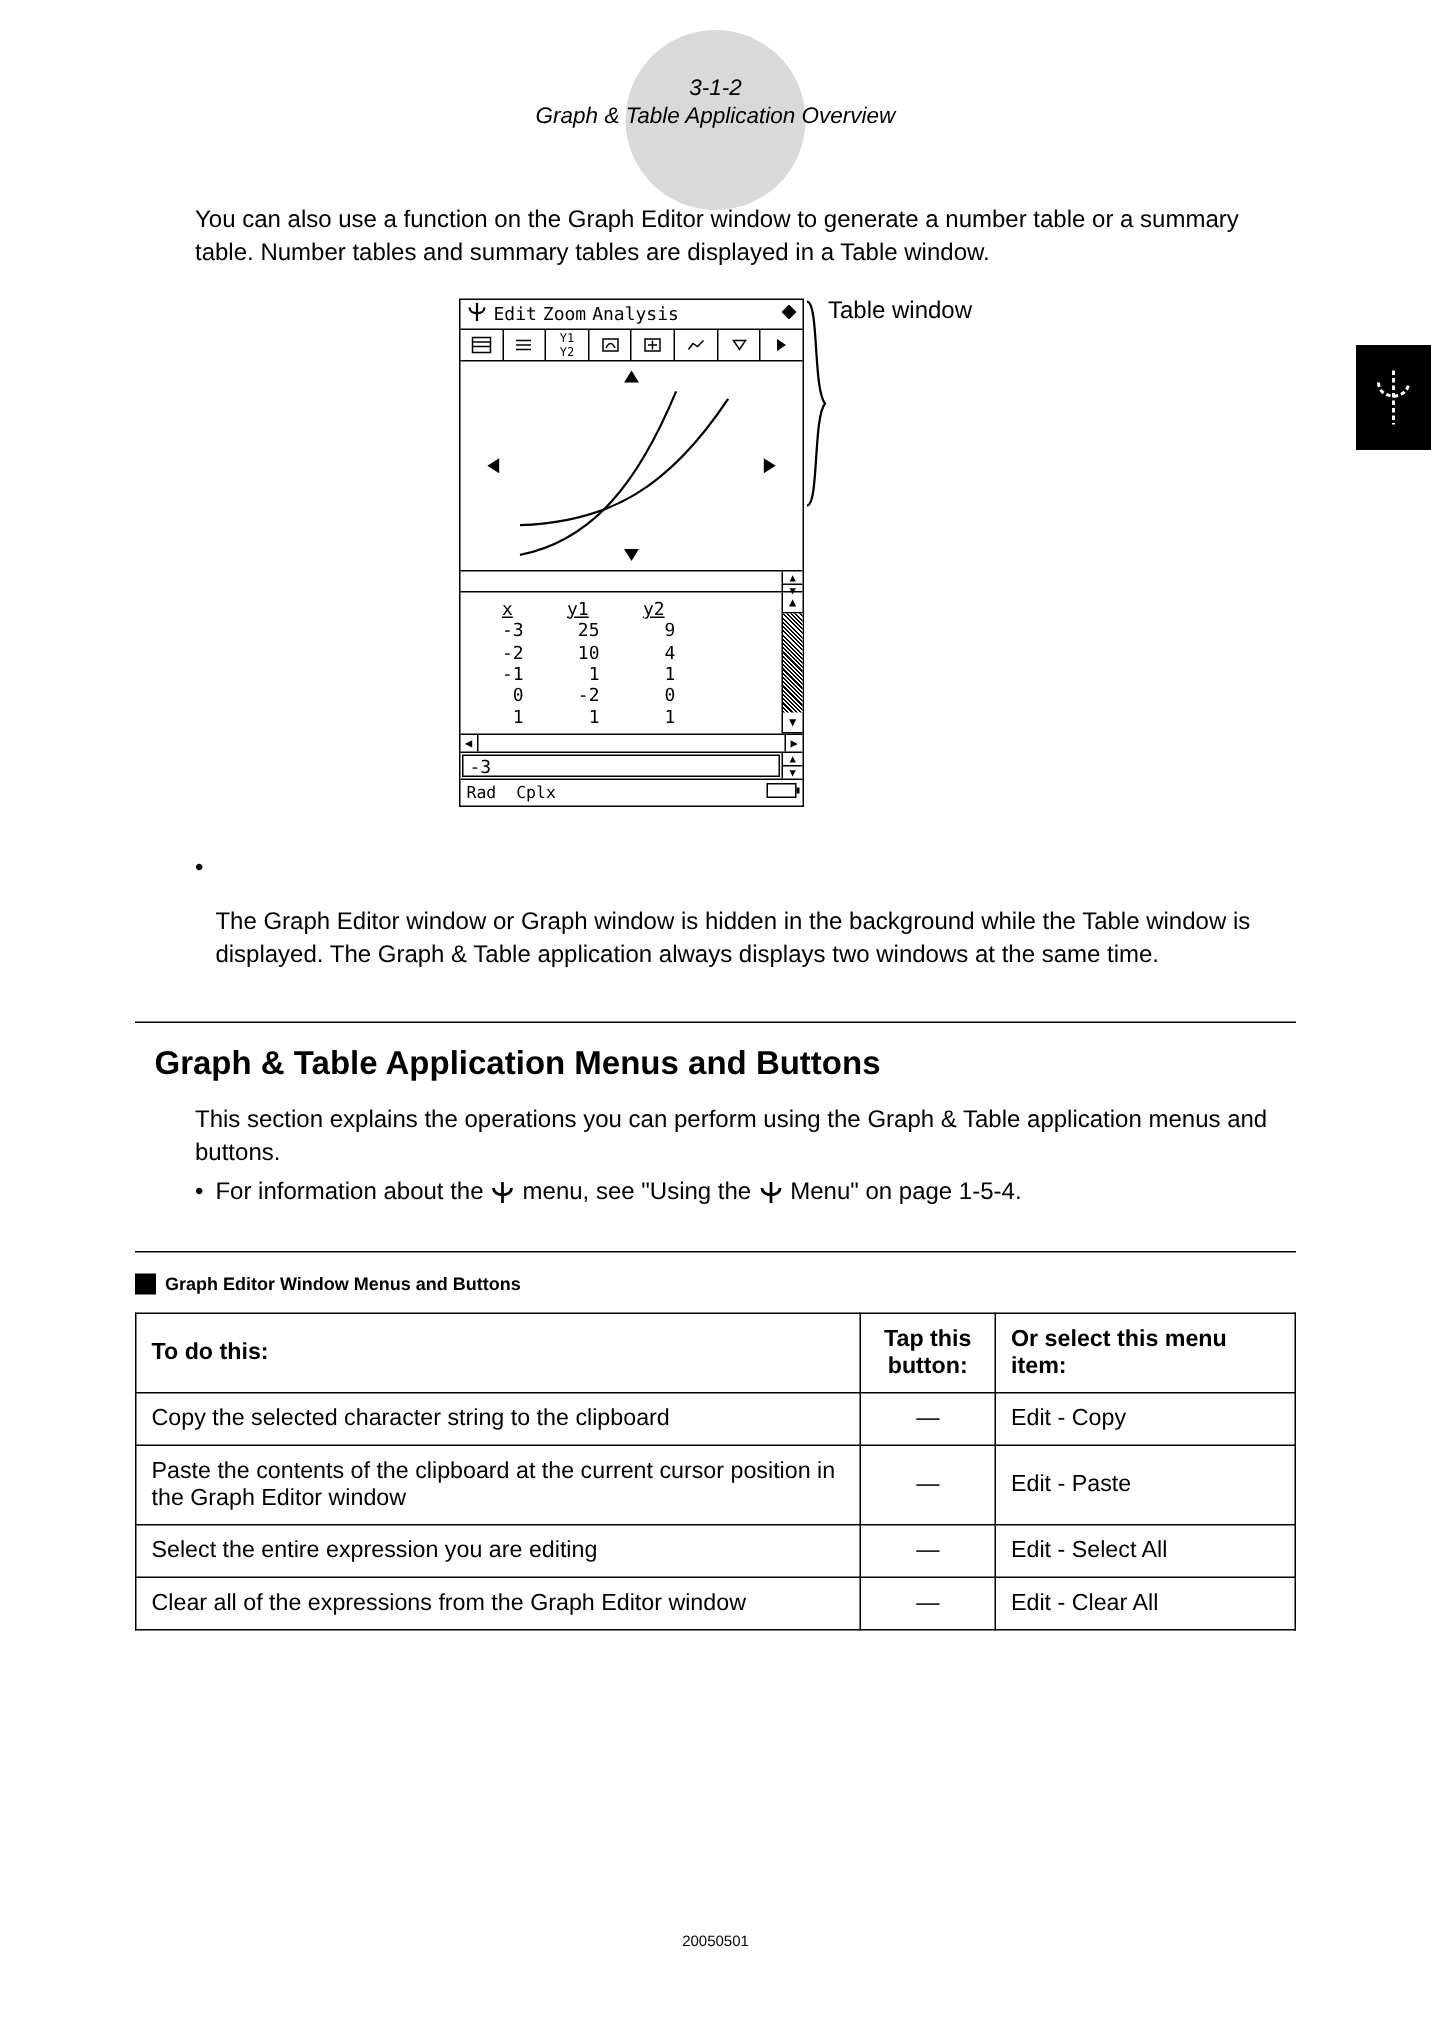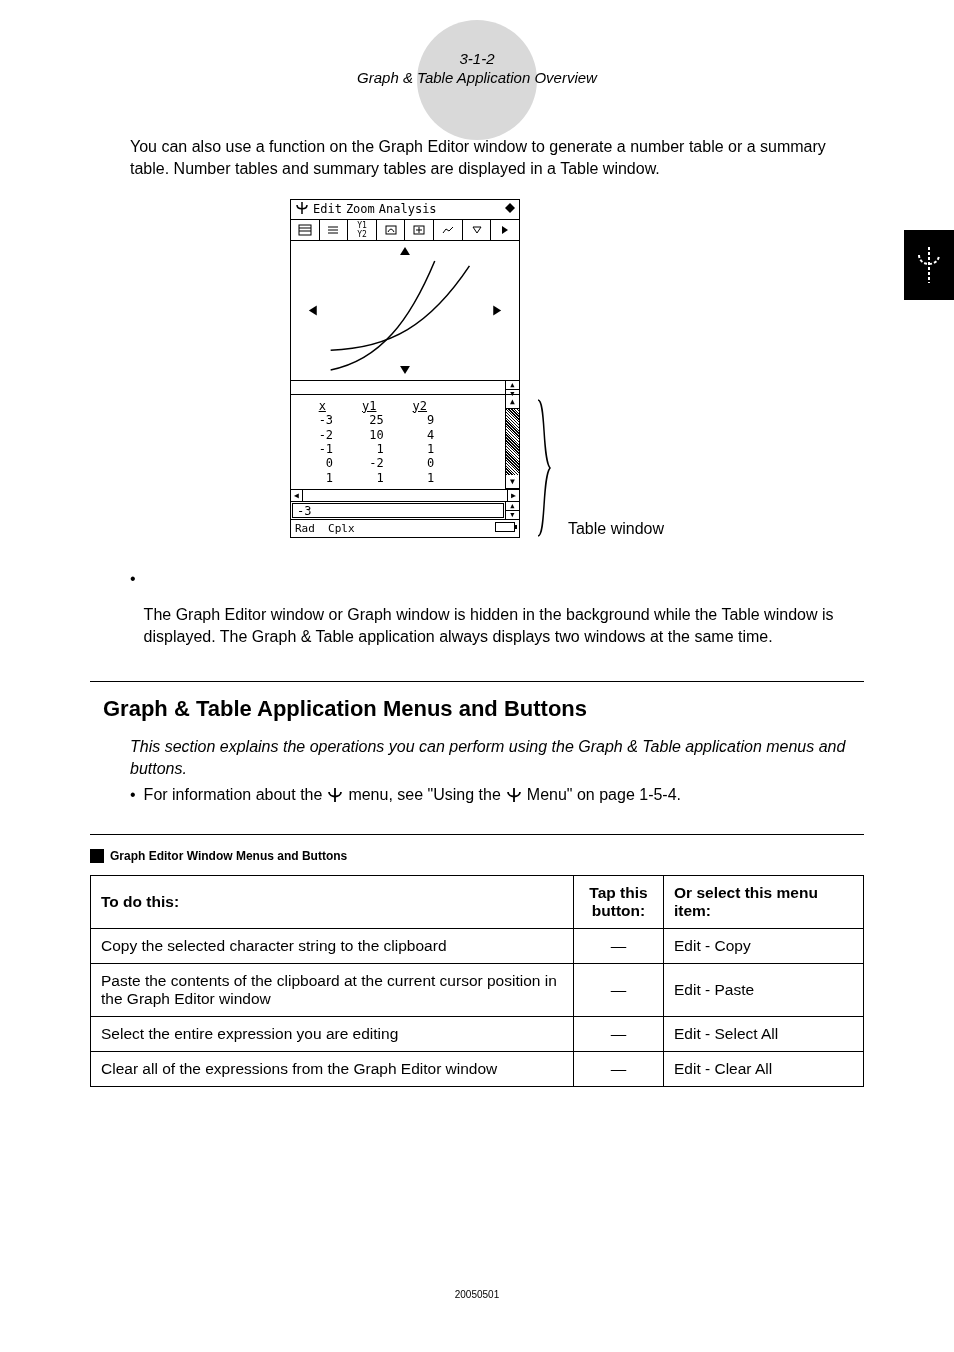--- a/index.html
+++ b/index.html
@@ -15,21 +15,21 @@
   .page-header-top { text-align: center; margin-bottom: 40px; position: relative; }
   .page-badge {
     width: 120px; height: 120px; border-radius: 50%;
     background: #d9d9d9;
     position: absolute; left: 50%; top: -30px; transform: translateX(-50%);
     z-index: 0;
   }
   .page-num { font-style: italic; font-size: 15px; position: relative; z-index: 1; }
   .page-title-small { font-style: italic; font-size: 15px; position: relative; z-index: 1; margin-top: 2px; }
   .intro-para { font-size: 16px; line-height: 1.4; margin: 50px 0 18px 40px; }
-  .mid-row { display: flex; align-items: flex-end; justify-content: center; gap: 16px; margin-bottom: 30px; }
+  .mid-row { display: flex; align-items: flex-start; justify-content: center; gap: 0; margin-bottom: 30px; }
   .device-screen {
     width: 230px; border: 1px solid #000; background: #fff;
     display: flex; flex-direction: column; font-family: monospace; font-size: 11px;
   }
   .menubar { display: flex; align-items: center; gap: 4px; padding: 2px 4px; border-bottom: 1px solid #000; }
   .psi-icon { display: inline-block; }
   .menubar span { font-size: 12px; }
   .arrow-diamond { margin-left: auto; }
   .toolbar { display: flex; border-bottom: 1px solid #000; }
   .tb-btn { flex: 1; border-right: 1px solid #000; height: 20px; display: flex; align-items: center; justify-content: center; font-size: 8px; }
@@ -62,21 +62,21 @@
     position: absolute; right: 0; top: 230px;
     width: 50px; height: 70px; background: #000;
     display: flex; align-items: center; justify-content: center;
   }
   .side-tab svg { width: 30px; height: 40px; }
   .bullet-para { font-size: 16px; line-height: 1.35; margin: 0 0 34px 40px; display: flex; }
   .bullet-para .bullet { margin-right: 8px; }
   .bullet-para .txt { flex: 1; margin-top: 36px; }
   hr.rule { border: none; border-top: 1.5px solid #000; margin: 0 0 14px 0; }
   .h2 { font-size: 22px; font-weight: bold; margin-bottom: 14px; margin-left: 13px; }
-  .sect-para { font-size: 16px; line-height: 1.35; margin: 0 0 6px 40px; font-style: italic; }
+  .sect-para { font-size: 16px; line-height: 1.35; margin: 0 0 6px 40px; }
   .bullet-line { font-size: 16px; margin: 0 0 30px 40px; display:flex; align-items:center; }
   .bullet-line .bullet { margin-right: 8px; }
   .inline-icon { display:inline-flex; align-items:center; margin: 0 4px; }
   .h3-row { display:flex; align-items:center; gap: 6px; margin: 0 0 12px 0; }
   .h3-square { width:14px; height:14px; background:#000; }
   .h3 { font-size: 12px; font-weight: bold; }
   table.ops { width: 100%; border-collapse: collapse; font-size: 15.5px; }
   table.ops th, table.ops td { border: 1px solid #000; padding: 8px 10px; vertical-align: middle; text-align: left; }
   table.ops th { font-weight: bold; }
   .col-btn { width: 90px; text-align: center !important; }

